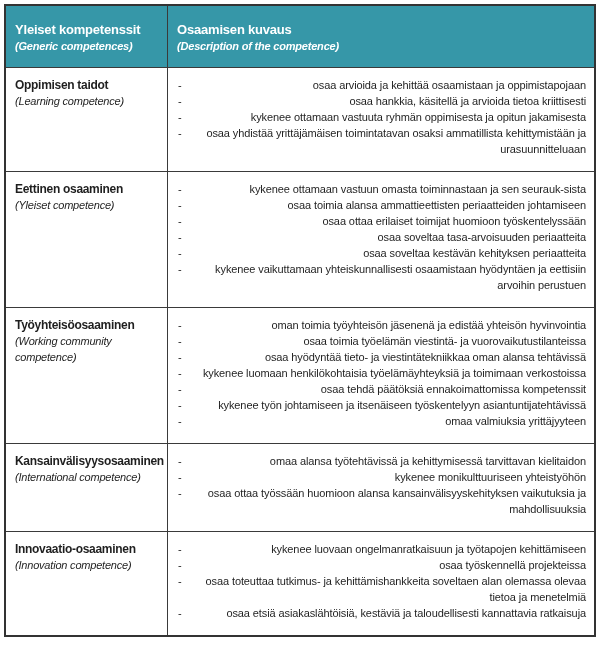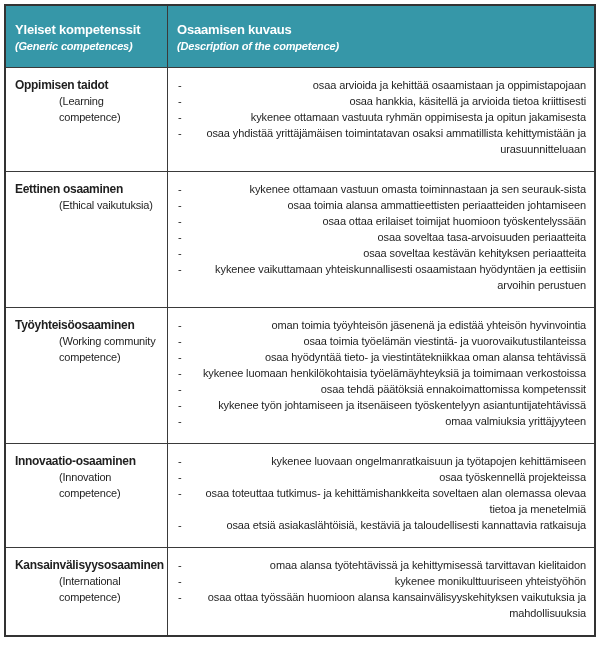--- a/index.html
+++ b/index.html
@@ -56,25 +56,25 @@
     padding: 9px 4px 14px 9px;
   }
   .cat-title {
     font-weight: bold;
     font-size: 12px;
     line-height: 16px;
     letter-spacing: -0.3px;
     color: #1f1f1f;
   }
   .cat-sub {
+    font-style: italic;
     font-size: 11px;
     line-height: 16px;
     letter-spacing: -0.2px;
     color: #1f1f1f;
-    margin-left: 44px;
   }
   td.desc-cell {
     padding: 9px 8px 14px 8px;
   }
   ul.bullets {
     margin: 0;
     padding: 0;
     list-style: none;
   }
   ul.bullets li {
@@ -138,21 +138,21 @@
               <li>
                 <span class="dash">-</span>
                 <span class="btext">osaa yhdistää yrittäjämäisen toimintatavan osaksi ammatillista kehittymistään ja urasuunnitteluaan</span>
               </li>
             </ul>
           </td>
         </tr>
         <tr>
           <td class="cat-cell">
             <div class="cat-title">Eettinen osaaminen</div>
-            <div class="cat-sub">(Ethical vaikutuksia)</div>
+            <div class="cat-sub">(Yleiset competence)</div>
           </td>
           <td class="desc-cell">
             <ul class="bullets">
               <li>
                 <span class="dash">-</span>
                 <span class="btext">kykenee ottamaan vastuun omasta toiminnastaan ja sen seurauk-sista</span>
               </li>
               <li>
                 <span class="dash">-</span>
                 <span class="btext">osaa toimia alansa ammattieettisten periaatteiden johtamiseen</span>
@@ -209,61 +209,61 @@
               </li>
               <li>
                 <span class="dash">-</span>
                 <span class="btext">omaa valmiuksia yrittäjyyteen</span>
               </li>
             </ul>
           </td>
         </tr>
         <tr>
           <td class="cat-cell">
+            <div class="cat-title">Kansainvälisyysosaaminen</div>
+            <div class="cat-sub">(International competence)</div>
+          </td>
+          <td class="desc-cell">
+            <ul class="bullets">
+              <li>
+                <span class="dash">-</span>
+                <span class="btext">omaa alansa työtehtävissä ja kehittymisessä tarvittavan kielitaidon</span>
+              </li>
+              <li>
+                <span class="dash">-</span>
+                <span class="btext">kykenee monikulttuuriseen yhteistyöhön</span>
+              </li>
+              <li>
+                <span class="dash">-</span>
+                <span class="btext">osaa ottaa työssään huomioon alansa kansainvälisyyskehityksen vaikutuksia ja mahdollisuuksia</span>
+              </li>
+            </ul>
+          </td>
+        </tr>
+        <tr>
+          <td class="cat-cell">
             <div class="cat-title">Innovaatio-osaaminen</div>
             <div class="cat-sub">(Innovation competence)</div>
           </td>
           <td class="desc-cell">
             <ul class="bullets">
               <li>
                 <span class="dash">-</span>
                 <span class="btext">kykenee luovaan ongelmanratkaisuun ja työtapojen kehittämiseen</span>
               </li>
               <li>
                 <span class="dash">-</span>
                 <span class="btext">osaa työskennellä projekteissa</span>
               </li>
               <li>
                 <span class="dash">-</span>
                 <span class="btext">osaa toteuttaa tutkimus- ja kehittämishankkeita soveltaen alan olemassa olevaa tietoa ja menetelmiä</span>
               </li>
               <li>
                 <span class="dash">-</span>
                 <span class="btext">osaa etsiä asiakaslähtöisiä, kestäviä ja taloudellisesti kannattavia ratkaisuja</span>
-              </li>
-            </ul>
-          </td>
-        </tr>
-        <tr>
-          <td class="cat-cell">
-            <div class="cat-title">Kansainvälisyysosaaminen</div>
-            <div class="cat-sub">(International competence)</div>
-          </td>
-          <td class="desc-cell">
-            <ul class="bullets">
-              <li>
-                <span class="dash">-</span>
-                <span class="btext">omaa alansa työtehtävissä ja kehittymisessä tarvittavan kielitaidon</span>
-              </li>
-              <li>
-                <span class="dash">-</span>
-                <span class="btext">kykenee monikulttuuriseen yhteistyöhön</span>
-              </li>
-              <li>
-                <span class="dash">-</span>
-                <span class="btext">osaa ottaa työssään huomioon alansa kansainvälisyyskehityksen vaikutuksia ja mahdollisuuksia</span>
               </li>
             </ul>
           </td>
         </tr>
       </tbody>
   </table>
 </div>
 
 </body></html>

